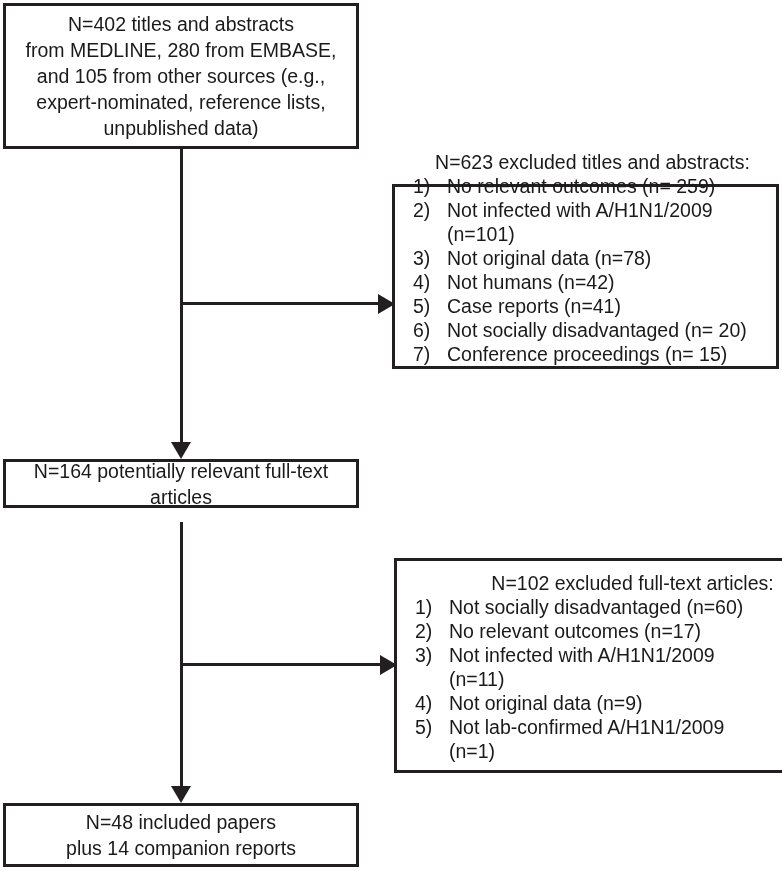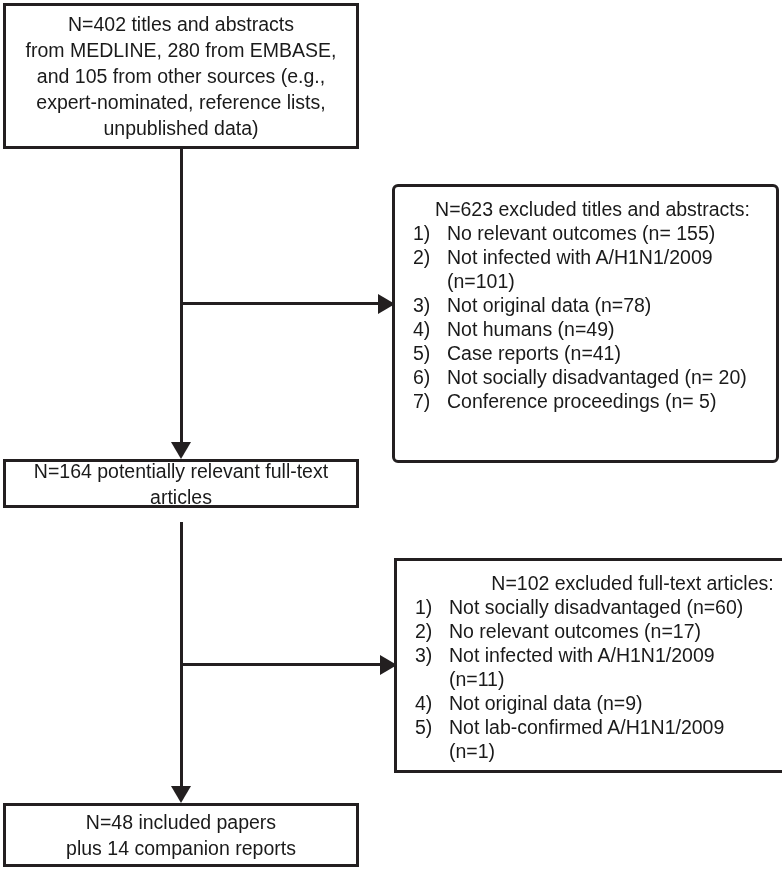--- a/index.html
+++ b/index.html
@@ -51,23 +51,22 @@
   #box-included {
     left: 3px;
     top: 803px;
     width: 356px;
     height: 64px;
   }
   #box-excluded-1 {
     left: 392px;
     top: 184px;
     width: 387px;
-    height: 279px;
-    justify-content: flex-start;
-    border-radius: 6px;
+    height: 185px;
+    justify-content: flex-end;
   }
   #box-excluded-2 {
     left: 394px;
     top: 558px;
     width: 463px;
     height: 215px;
     justify-content: flex-start;
   }
   
   .excl-heading {
@@ -147,46 +146,46 @@
   <div class="arrow-down" id="conn-arrow-1"></div>
 
   <div class="conn hline" id="conn-h1"></div>
   <div class="arrow-right" id="conn-arrow-h1"></div>
 
   <div class="flow-box" id="box-excluded-1">
     <div class="excl-heading">N=623 excluded titles and abstracts:</div>
     <ul class="excl-list">
       <li class="excl-item">
         <span class="excl-num">1)</span>
-        <span class="excl-text">No relevant outcomes (n= 155)</span>
+        <span class="excl-text">No relevant outcomes (n= 259)</span>
       </li>
       <li class="excl-item">
         <span class="excl-num">2)</span>
         <span class="excl-text">Not infected with A/H1N1/2009
 (n=101)</span>
       </li>
       <li class="excl-item">
         <span class="excl-num">3)</span>
         <span class="excl-text">Not original data (n=78)</span>
       </li>
       <li class="excl-item">
         <span class="excl-num">4)</span>
-        <span class="excl-text">Not humans (n=49)</span>
+        <span class="excl-text">Not humans (n=42)</span>
       </li>
       <li class="excl-item">
         <span class="excl-num">5)</span>
         <span class="excl-text">Case reports (n=41)</span>
       </li>
       <li class="excl-item">
         <span class="excl-num">6)</span>
         <span class="excl-text">Not socially disadvantaged (n= 20)</span>
       </li>
       <li class="excl-item">
         <span class="excl-num">7)</span>
-        <span class="excl-text">Conference proceedings (n= 5)</span>
+        <span class="excl-text">Conference proceedings (n= 15)</span>
       </li>
     </ul>
   </div>
 
   <div class="flow-box" id="box-fulltext">
     <div class="box-center-text">N=164 potentially relevant full-text
 articles</div>
   </div>
 
   <div class="conn vline" id="conn-v2"></div>

